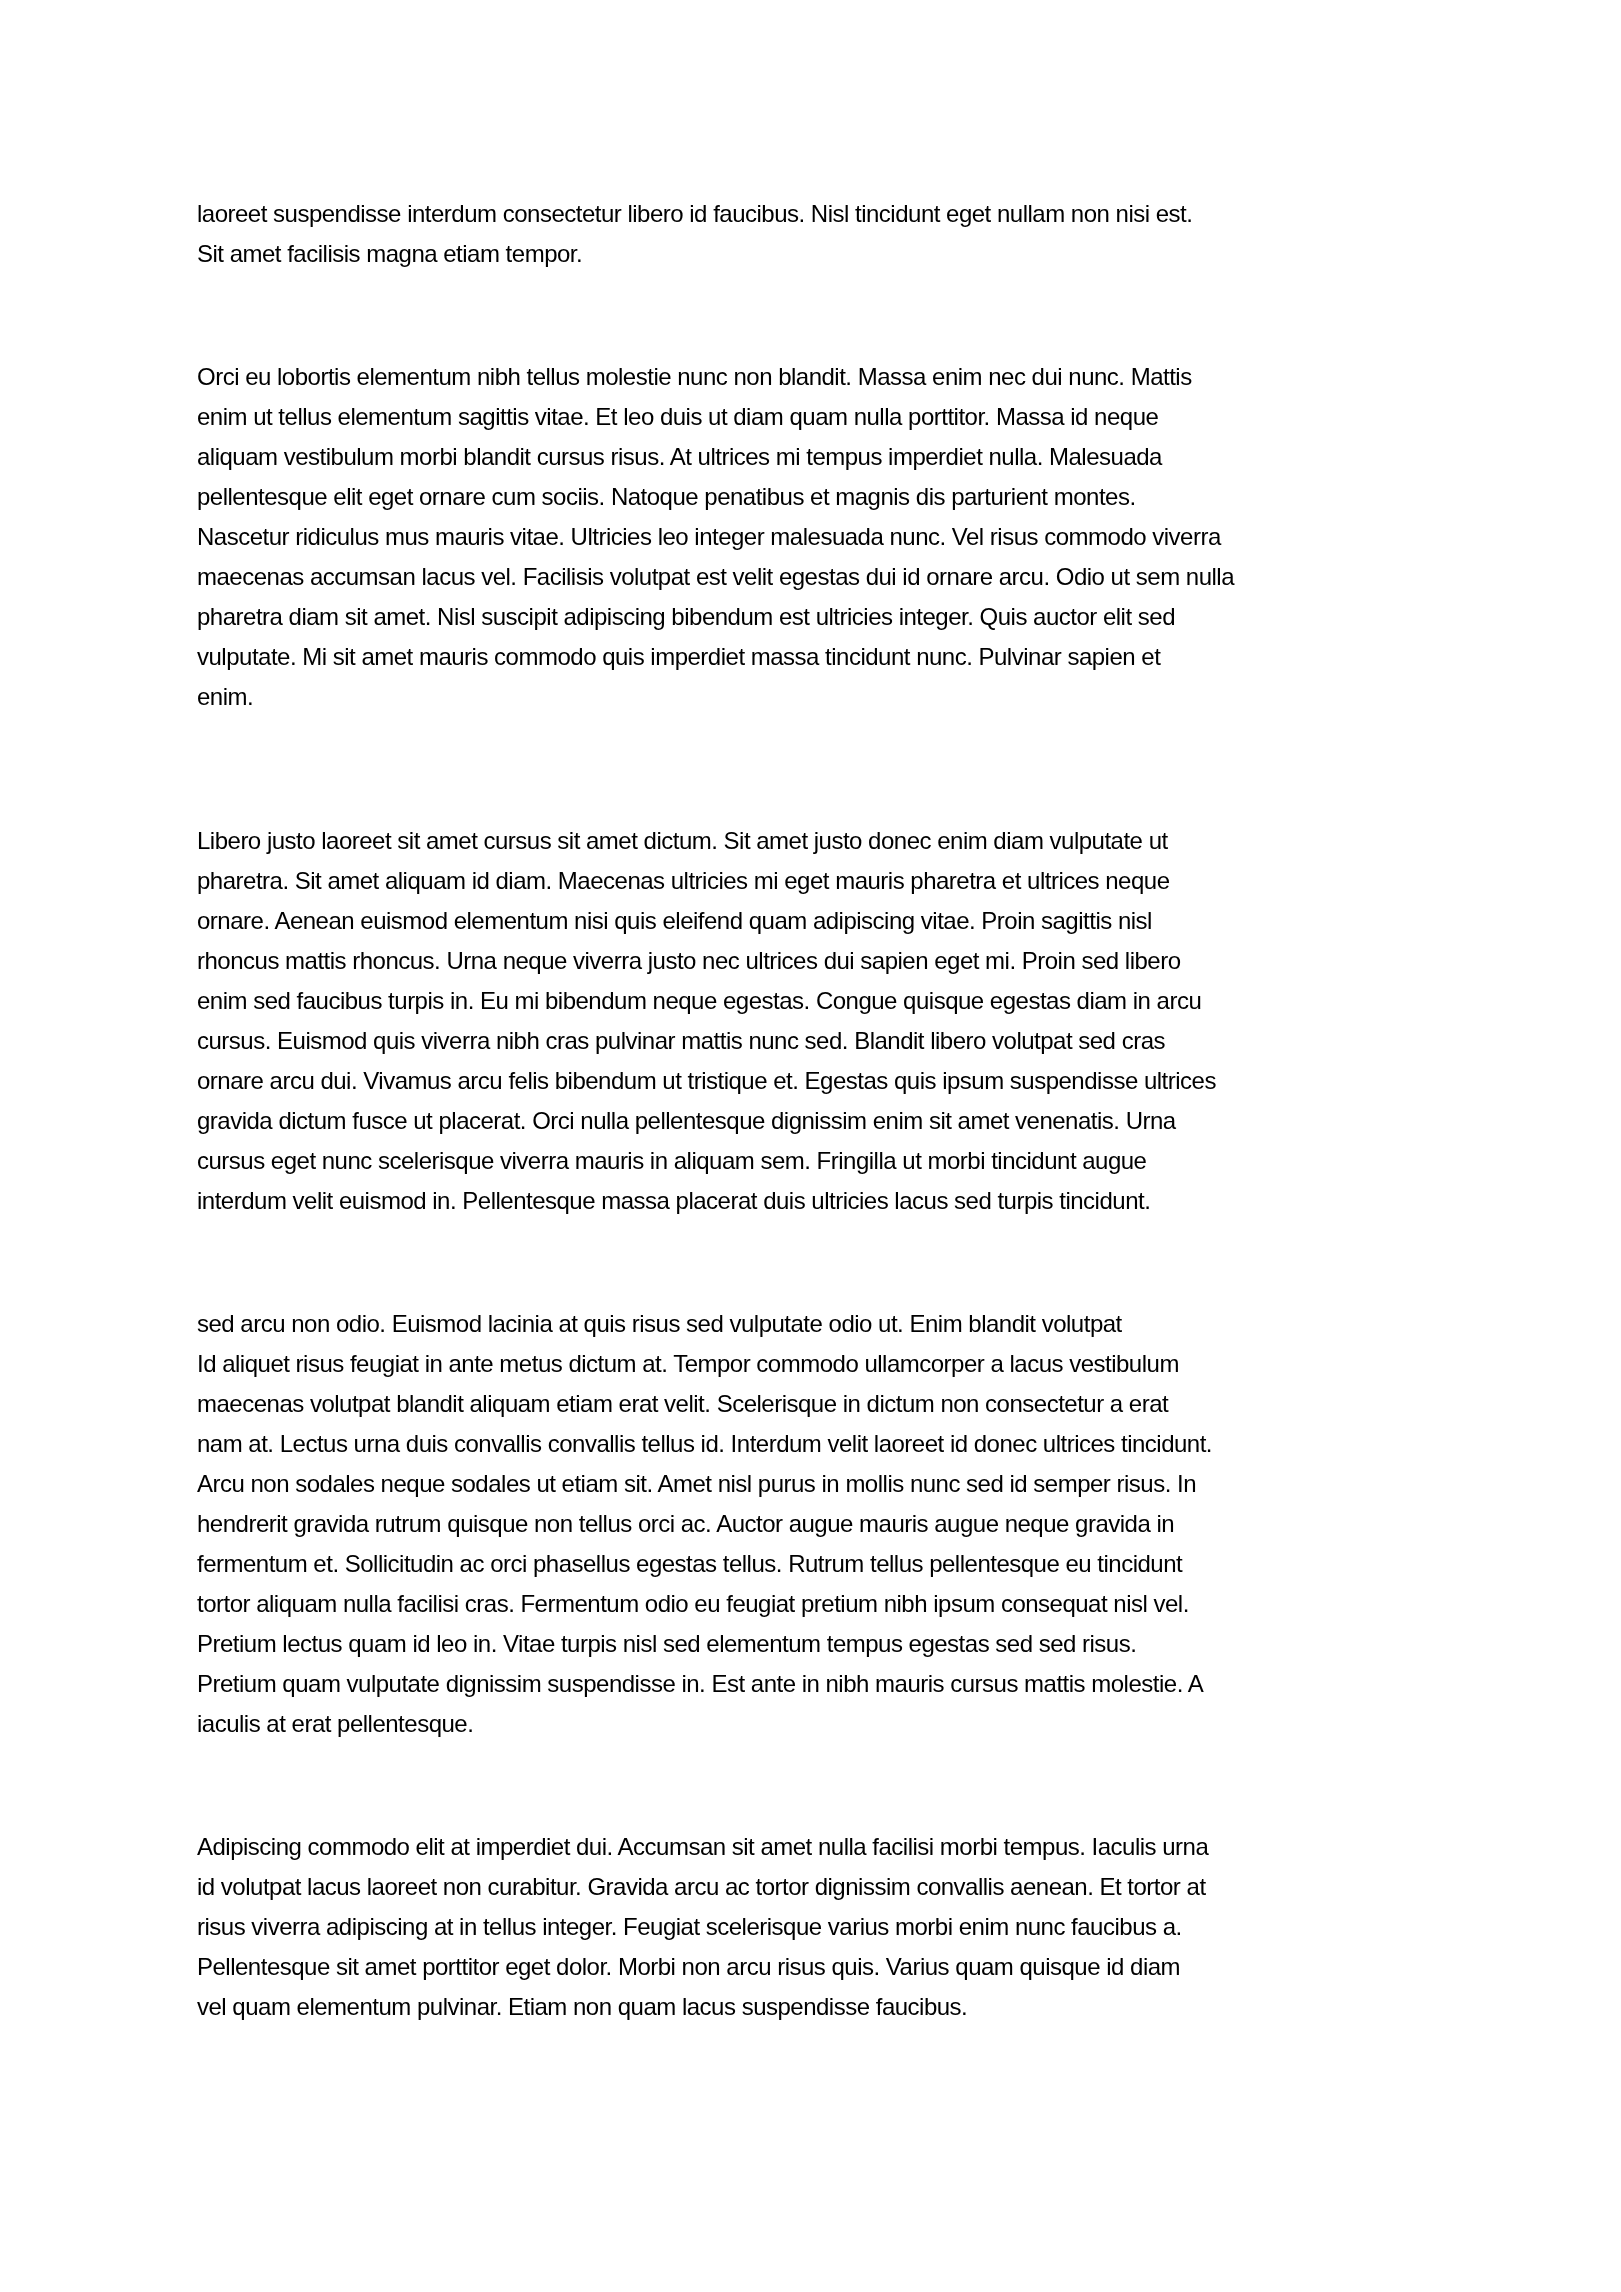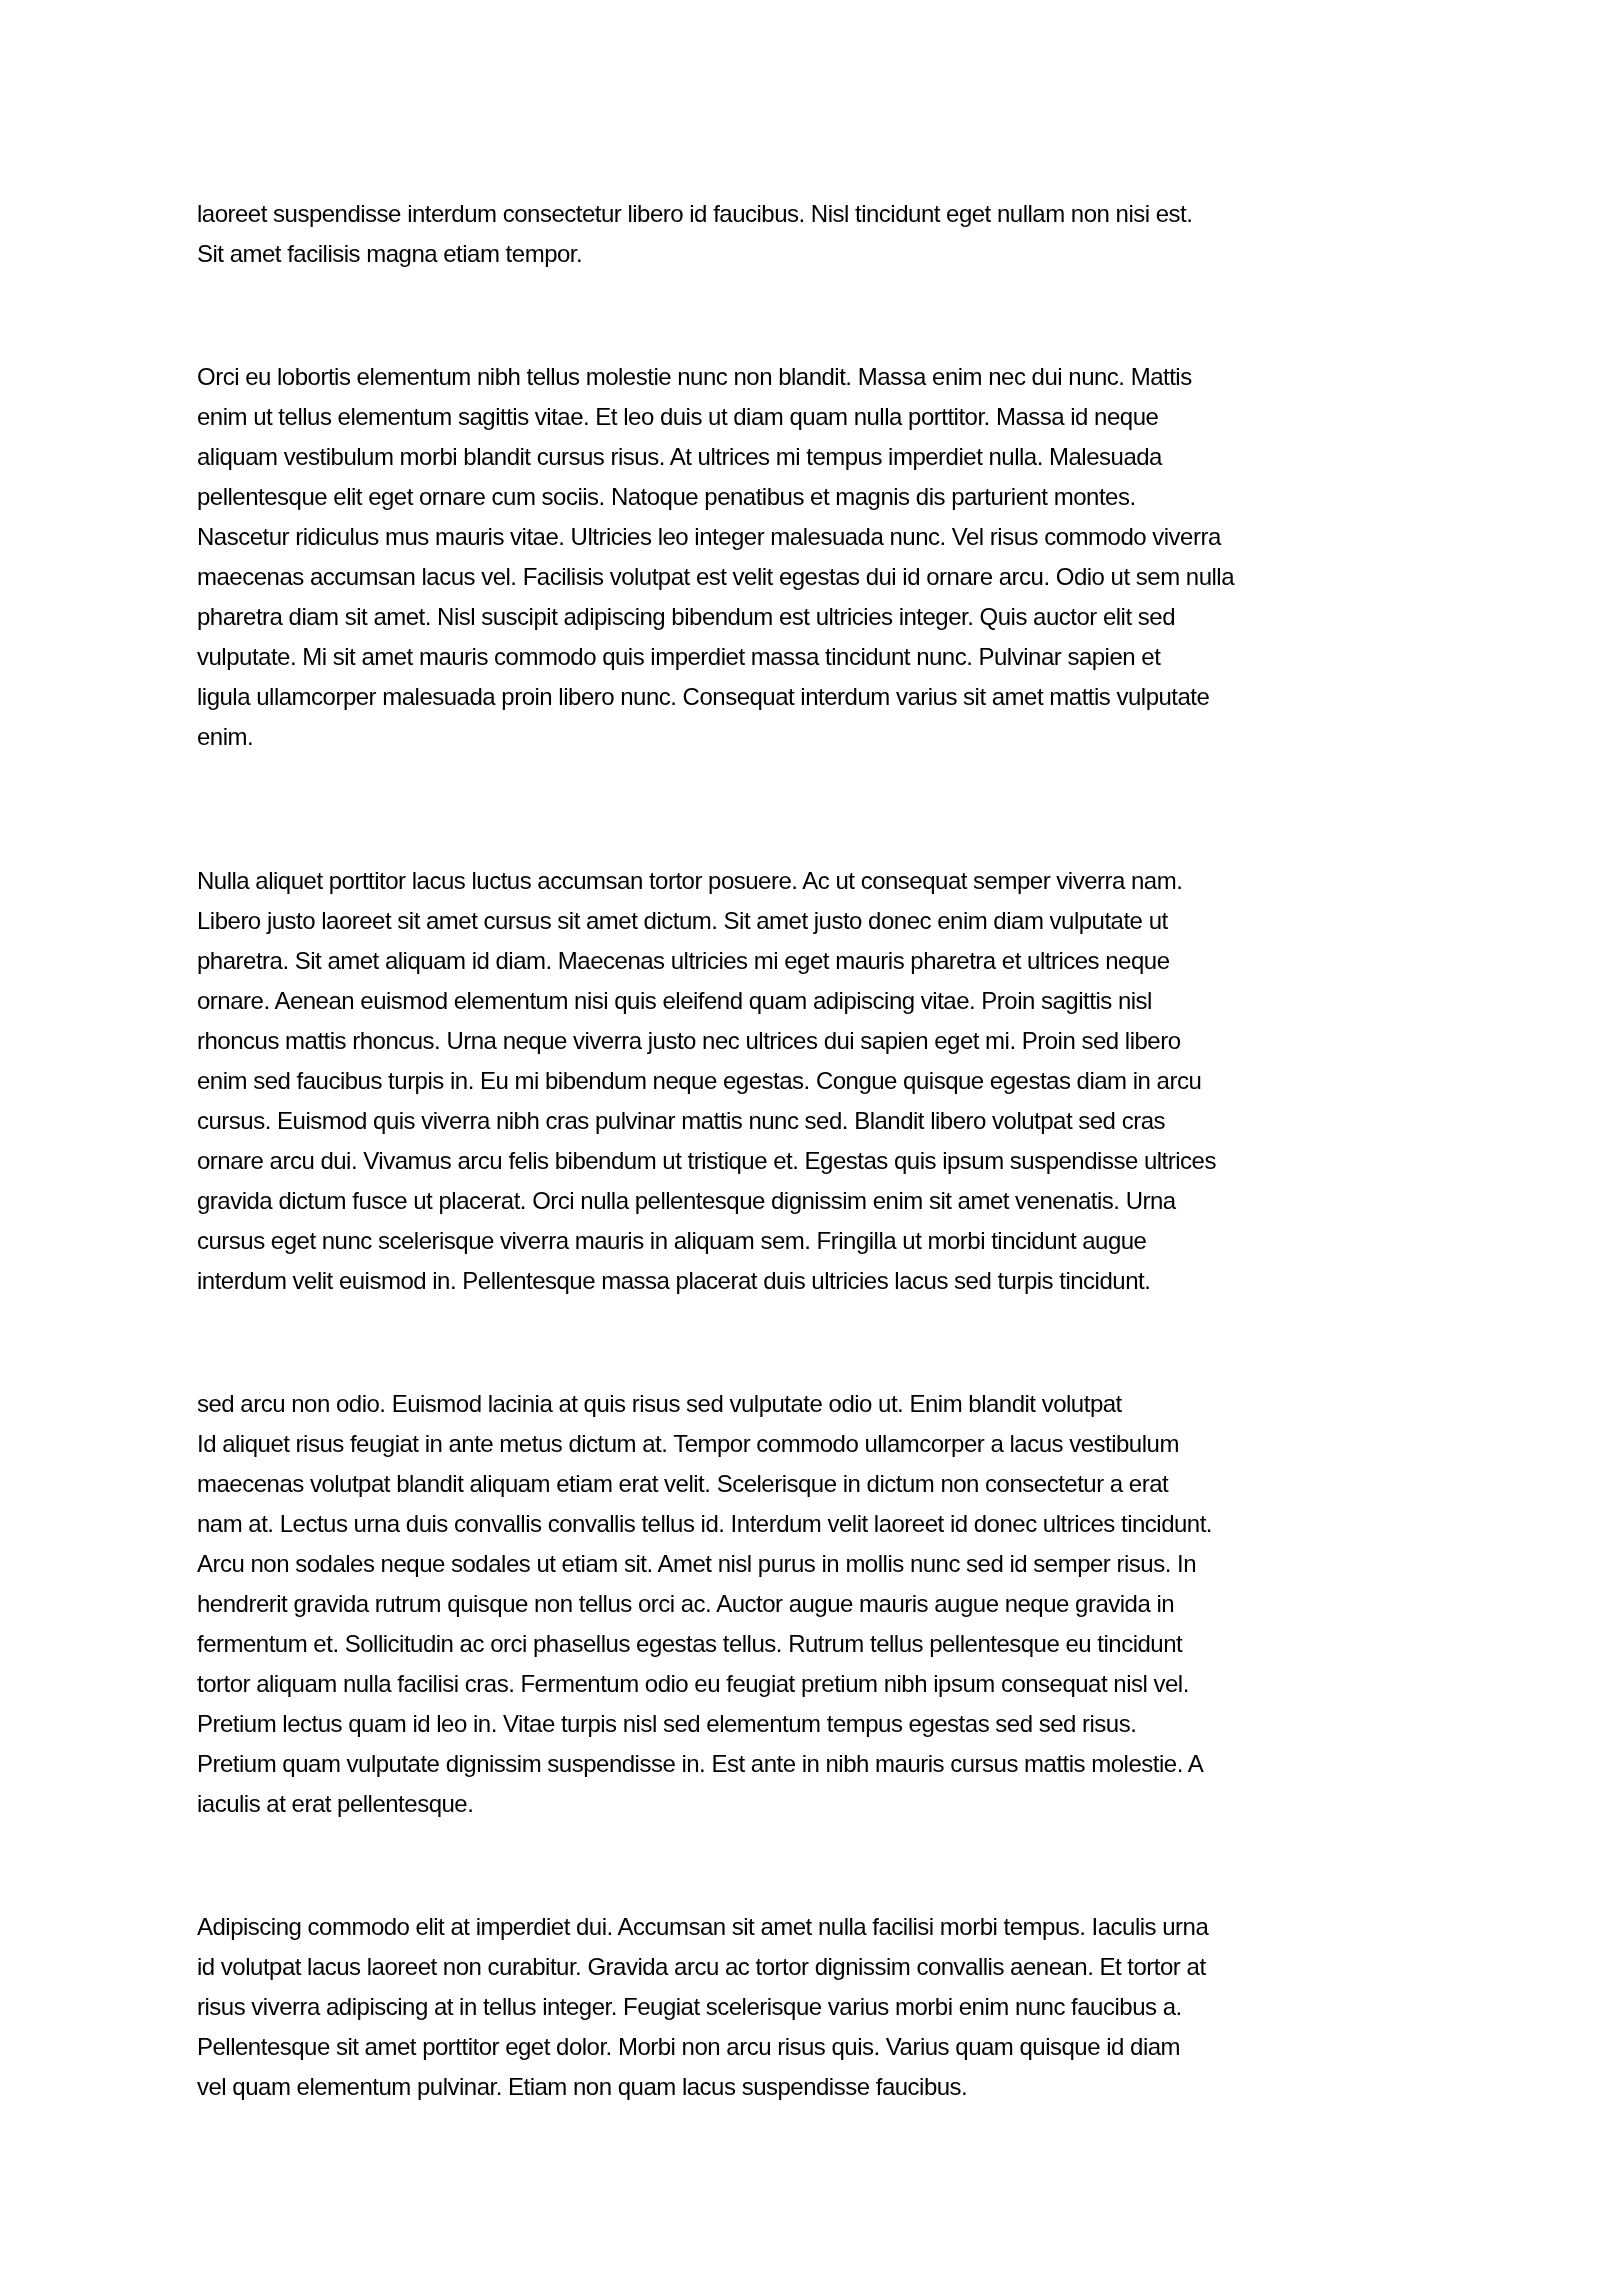--- a/index.html
+++ b/index.html
@@ -57,26 +57,24 @@
 
     <p class="para p2">
       <span class="line">Orci eu lobortis elementum nibh tellus molestie nunc non blandit. Massa enim nec dui nunc. Mattis</span>
       <span class="line">enim ut tellus elementum sagittis vitae. Et leo duis ut diam quam nulla porttitor. Massa id neque</span>
       <span class="line">aliquam vestibulum morbi blandit cursus risus. At ultrices mi tempus imperdiet nulla. Malesuada</span>
       <span class="line">pellentesque elit eget ornare cum sociis. Natoque penatibus et magnis dis parturient montes.</span>
       <span class="line">Nascetur ridiculus mus mauris vitae. Ultricies leo integer malesuada nunc. Vel risus commodo viverra</span>
       <span class="line">maecenas accumsan lacus vel. Facilisis volutpat est velit egestas dui id ornare arcu. Odio ut sem nulla</span>
       <span class="line">pharetra diam sit amet. Nisl suscipit adipiscing bibendum est ultricies integer. Quis auctor elit sed</span>
       <span class="line">vulputate. Mi sit amet mauris commodo quis imperdiet massa tincidunt nunc. Pulvinar sapien et</span>
-      <span class="line">ligula ullamcorper malesuada proin libero nunc. Consequat interdum varius sit amet mattis vulputate</span>
       <span class="line">enim.</span>
     </p>
 
     <p class="para p3">
-      <span class="line">Nulla aliquet porttitor lacus luctus accumsan tortor posuere. Ac ut consequat semper viverra nam.</span>
       <span class="line">Libero justo laoreet sit amet cursus sit amet dictum. Sit amet justo donec enim diam vulputate ut</span>
       <span class="line">pharetra. Sit amet aliquam id diam. Maecenas ultricies mi eget mauris pharetra et ultrices neque</span>
       <span class="line">ornare. Aenean euismod elementum nisi quis eleifend quam adipiscing vitae. Proin sagittis nisl</span>
       <span class="line">rhoncus mattis rhoncus. Urna neque viverra justo nec ultrices dui sapien eget mi. Proin sed libero</span>
       <span class="line">enim sed faucibus turpis in. Eu mi bibendum neque egestas. Congue quisque egestas diam in arcu</span>
       <span class="line">cursus. Euismod quis viverra nibh cras pulvinar mattis nunc sed. Blandit libero volutpat sed cras</span>
       <span class="line">ornare arcu dui. Vivamus arcu felis bibendum ut tristique et. Egestas quis ipsum suspendisse ultrices</span>
       <span class="line">gravida dictum fusce ut placerat. Orci nulla pellentesque dignissim enim sit amet venenatis. Urna</span>
       <span class="line">cursus eget nunc scelerisque viverra mauris in aliquam sem. Fringilla ut morbi tincidunt augue</span>
       <span class="line">interdum velit euismod in. Pellentesque massa placerat duis ultricies lacus sed turpis tincidunt.</span>

